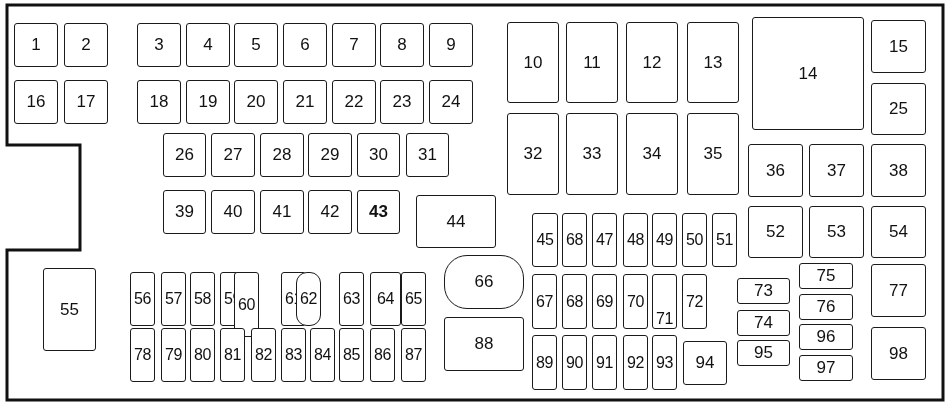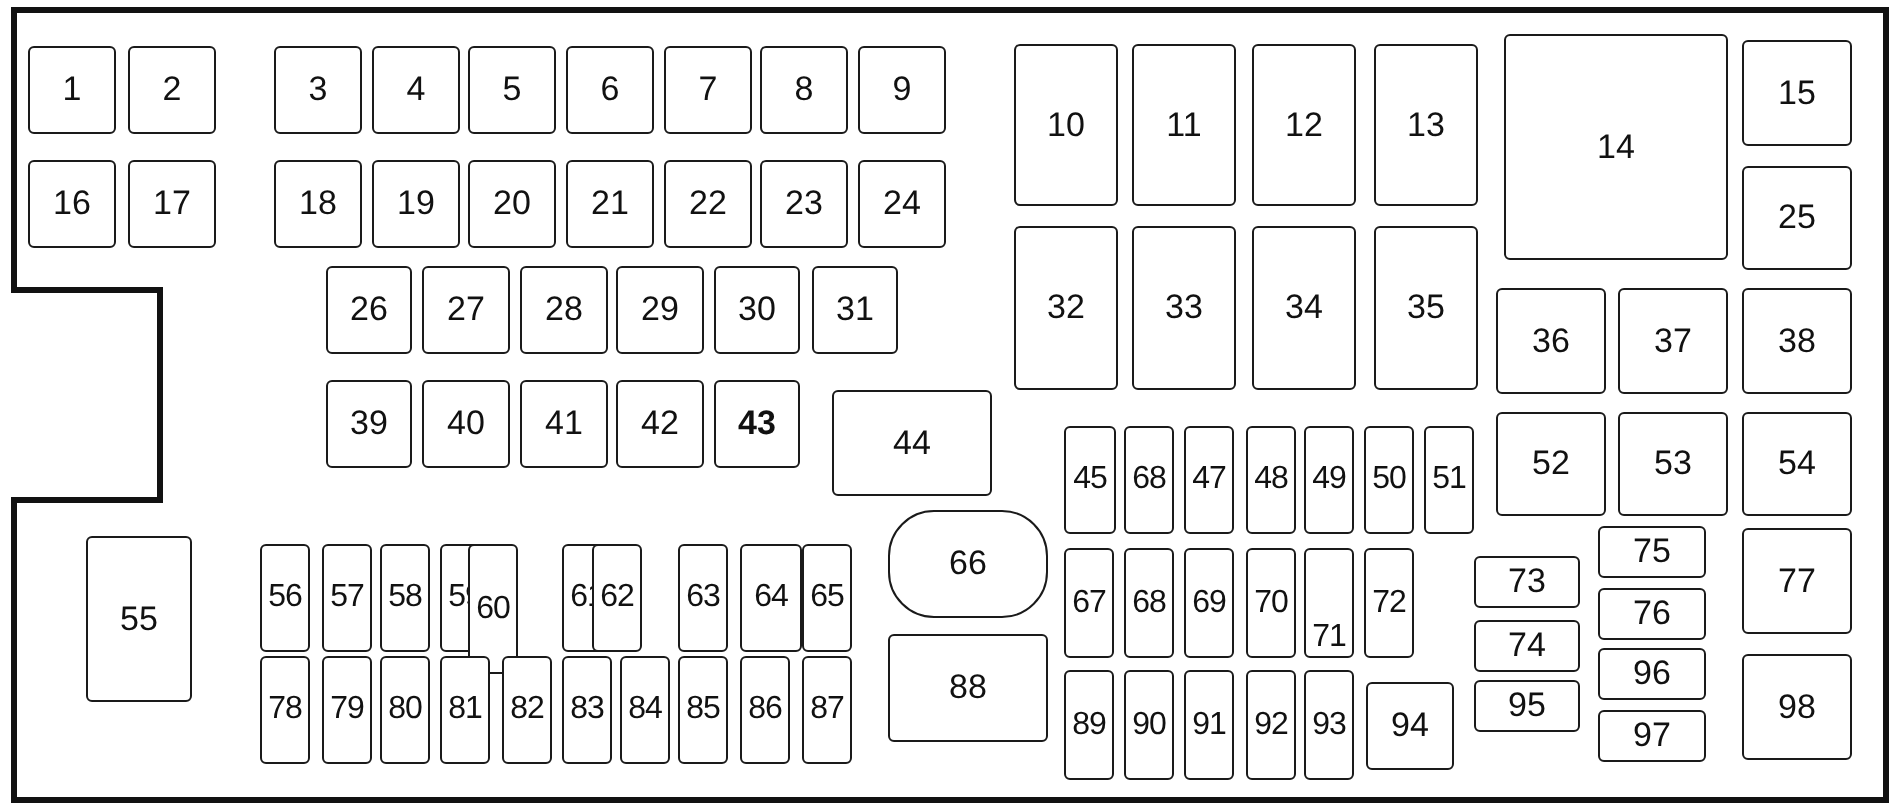--- a/index.html
+++ b/index.html
@@ -195,21 +195,21 @@
     </div>
     <div class="fuse narrow" style="left: 220px; top: 272px; width: 25px; height: 54px;">
       <span>59</span>
     </div>
     <div class="fuse narrow" style="left: 234px; top: 272px; width: 25px; height: 65px;">
       <span>60</span>
     </div>
     <div class="fuse narrow" style="left: 281px; top: 272px; width: 25px; height: 54px;">
       <span>61</span>
     </div>
-    <div class="fuse narrow" style="left: 296px; top: 272px; width: 25px; height: 54px;">
+    <div class="fuse narrow" style="left: 296px; top: 272px; width: 25px; height: 54px; border-radius: 11px;">
       <span>62</span>
     </div>
     <div class="fuse narrow" style="left: 339px; top: 272px; width: 25px; height: 54px;">
       <span>63</span>
     </div>
     <div class="fuse narrow" style="left: 370px; top: 272px; width: 31px; height: 54px;">
       <span>64</span>
     </div>
     <div class="fuse narrow" style="left: 401px; top: 272px; width: 25px; height: 54px;">
       <span>65</span>

